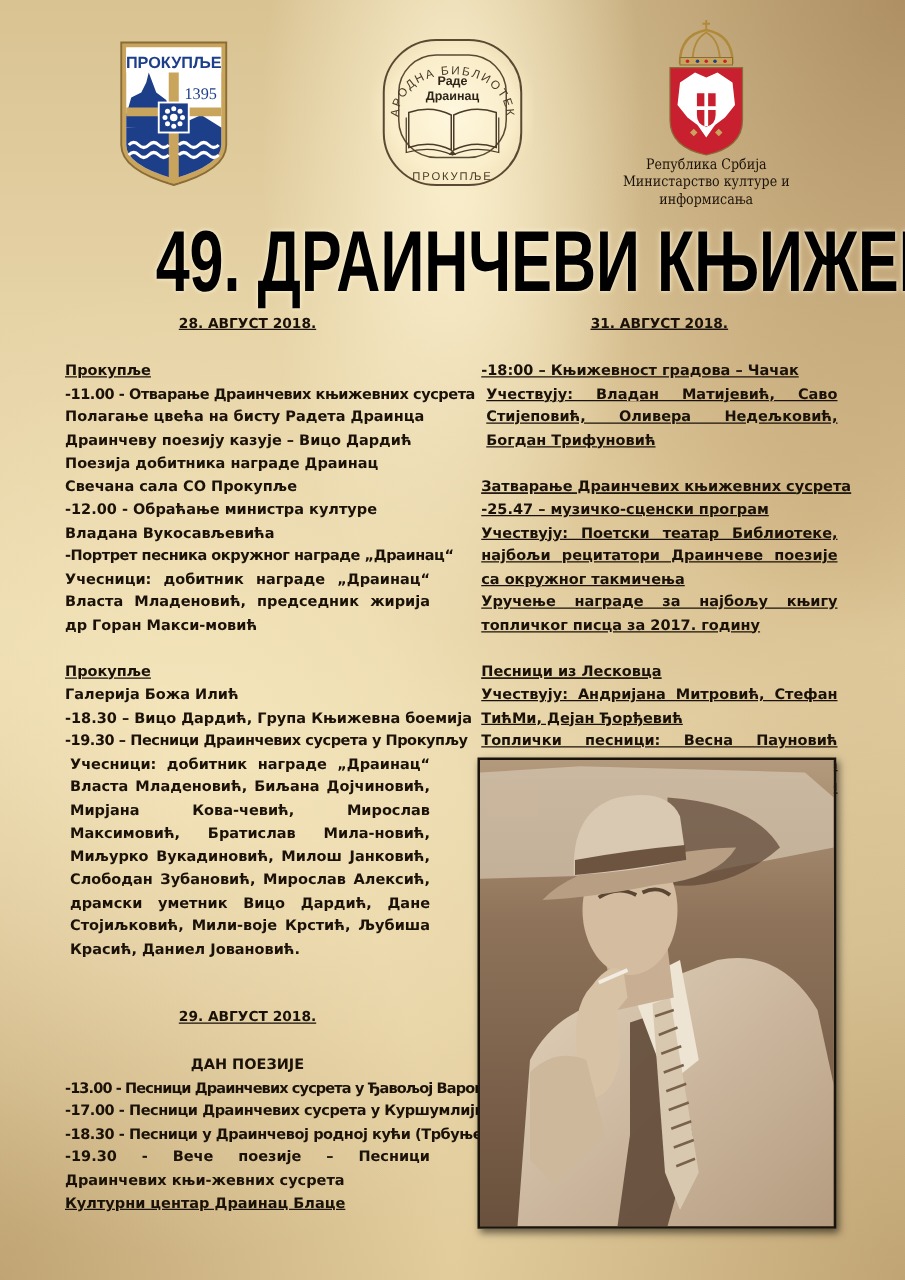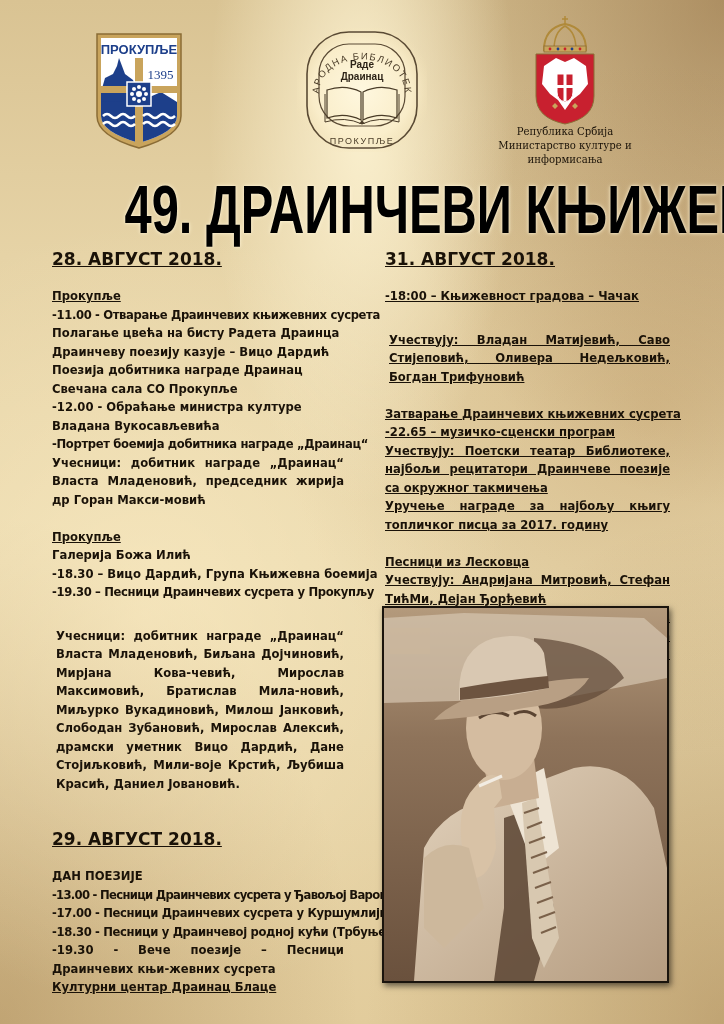--- a/index.html
+++ b/index.html
@@ -47,25 +47,25 @@
   
   .col {
     position: absolute; top: 250px;
     font-size: 11.6px; line-height: 18.5px; font-weight: bold;
     color: #1a1208;
   }
   .col-left { left: 52px; width: 292px; }
   .col-right { left: 385px; width: 285px; text-decoration: underline; }
   .col p { text-align: justify; }
   .col .line { white-space: nowrap; }
-  .date-heading { text-decoration: underline; font-size: 17px; }
+  .date-heading { text-decoration: underline; font-size: 11px; text-align: center; }
   .venue { text-decoration: underline; font-weight: normal; font-weight: bold; }
   .gap { height: 18.5px; }
-  .center { }
-  .indent { padding-left: 4px; margin-top: 25px; }
+  .center { text-align: center; }
+  .indent { padding-left: 4px; }
   .condensed { letter-spacing: -0.35px; }
 
   
   .photo {
     position: absolute; left: 382px; top: 606px; width: 287px; height: 377px;
     border: 2px solid #1a140d;
     box-shadow: 2px 3px 6px rgba(0,0,0,0.55);
     overflow: hidden;
     background: linear-gradient(180deg, #8f7358 0%, #a88d70 30%, #9a7f63 60%, #6d5440 100%);
   }
@@ -172,21 +172,21 @@
   <div class="date-heading">28. АВГУСТ 2018.</div>
   <div class="gap"></div>
   <div class="venue" style="text-decoration:underline">Прокупље</div>
   <div class="line condensed">-11.00 - Отварање Драинчевих књижевних сусрета</div>
   <div class="line">Полагање цвећа на бисту Радета Драинца</div>
   <div class="line">Драинчеву поезију казује – Вицо Дардић</div>
   <div class="line">Поезија добитника награде Драинац</div>
   <div class="line">Свечана сала СО Прокупље</div>
   <div class="line">-12.00 - Обраћање министра културе</div>
   <div class="line">Владана Вукосављевића</div>
-  <div class="line condensed">-Портрет боемија добитника награде „Драинац“</div>
+  <div class="line condensed">-Портрет песника окружног награде „Драинац“</div>
   <p>Учесници: добитник награде „Драинац“ Власта Младеновић, председник жирија др Горан Макси-мовић</p>
   <div class="gap"></div>
   <div class="venue" style="text-decoration:underline">Прокупље</div>
   <div class="line">Галерија Божа Илић</div>
   <div class="line">-18.30 – Вицо Дардић, Група Књижевна боемија</div>
   <div class="line condensed">-19.30 – Песници Драинчевих сусрета у Прокупљу</div>
   <p class="indent">Учесници: добитник награде „Драинац“ Власта Младеновић, Биљана Дојчиновић, Мирјана Кова-чевић, Мирослав Максимовић, Братислав Мила-новић, Миљурко Вукадиновић, Милош Јанковић, Слободан Зубановић, Мирослав Алексић, драмски уметник Вицо Дардић, Дане Стојиљковић, Мили-воје Крстић, Љубиша Красић, Даниел Јовановић.</p>
   <div class="gap"></div>
   <div class="gap"></div>
   <div class="date-heading">29. АВГУСТ 2018.</div>
@@ -200,21 +200,21 @@
 
 </div>
 
 <div class="col col-right">
   <div class="date-heading">31. АВГУСТ 2018.</div>
   <div class="gap"></div>
   <div class="line">-18:00 – Књижевност градова – Чачак</div>
   <p class="indent">Учествују: Владан Матијевић, Саво Стијеповић, Оливера Недељковић, Богдан Трифуновић</p>
   <div class="gap"></div>
   <div class="venue line" style="text-decoration:underline">Затварање Драинчевих књижевних сусрета</div>
-  <div class="line">-22.65 – музичко-сценски програм</div>
+  <div class="line">-25.47 – музичко-сценски програм</div>
   <p>Учествују: Поетски театар Библиотеке, најбољи рецитатори Драинчеве поезије са окружног такмичења</p>
   <p>Уручење награде за најбољу књигу топличког писца за 2017. годину</p>
   <div class="gap"></div>
   <div class="venue" style="text-decoration:underline">Песници из Лесковца</div>
   <p>Учествују: Андријана Митровић, Стефан ТићМи, Дејан Ђорђевић</p>
   <p>Топлички песници: Весна Пауновић Ђукић, Зори-ца Прентић, Марија Аранђеловић, Миливоје Крстић, Бојан Младеновић...</p>
 </div>
 
 <div class="photo">
   <svg width="283" height="373" viewBox="0 0 283 373">

